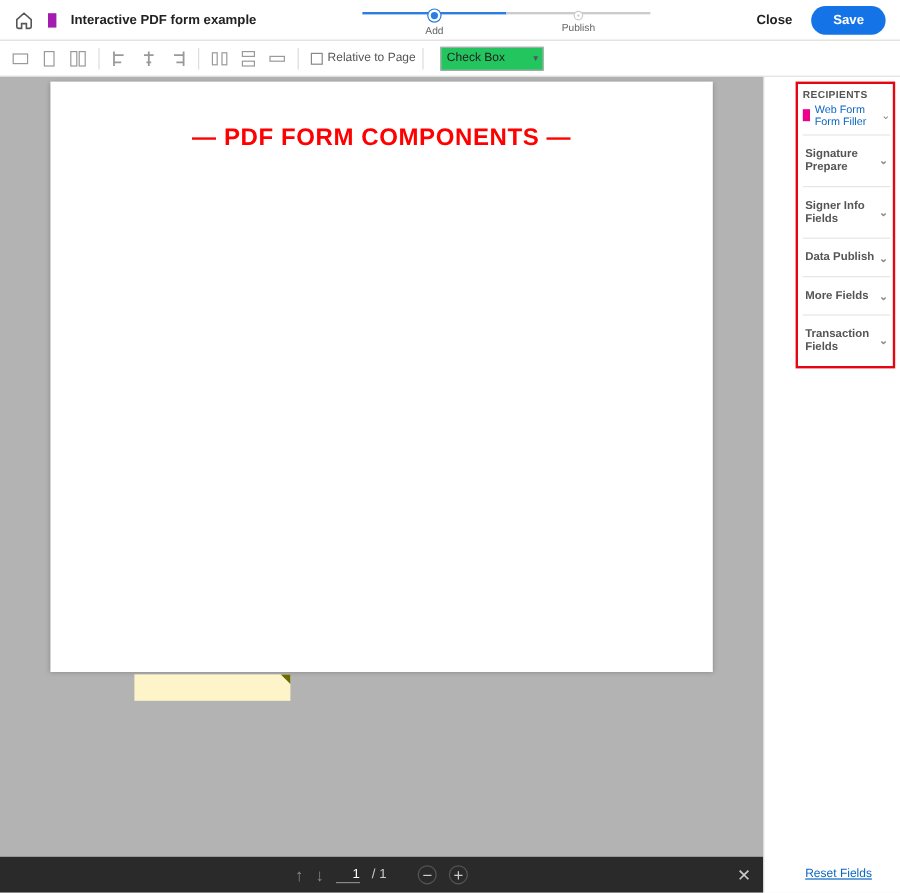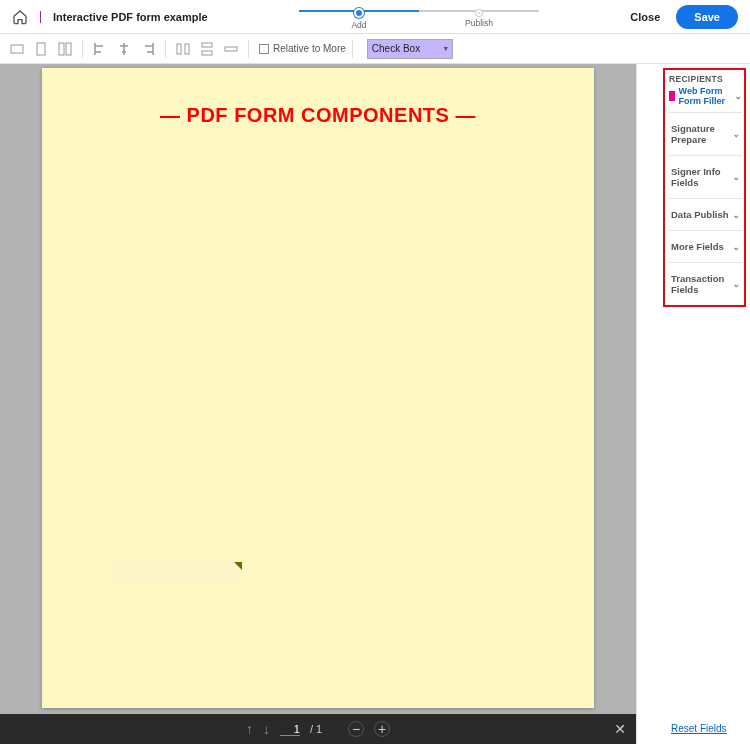--- a/index.html
+++ b/index.html
@@ -1,60 +1,60 @@
 <!DOCTYPE html>
 <html><head>
 <meta charset="utf-8">
 <style>
   * { box-sizing: border-box; margin: 0; padding: 0; }
   html, body { width: 750px; height: 744px; font-family: -apple-system, "Segoe UI", Arial, sans-serif; font-size: 11px; color: #222; background: #fff; overflow: hidden; }
   
   .header { display: flex; align-items: center; height: 34px; border-bottom: 1px solid #ddd; padding: 0 12px; gap: 10px; }
   .home-icon { width: 16px; height: 16px; display: flex; align-items: center; justify-content: center; color: #555; }
-  .title { font-weight: 700; font-size: 11px; border-left: 1px solid #a21caf; padding-left: 12px; margin-left: 2px; }
+  .title { font-weight: 700; font-size: 11px; border-left: 7px solid #a21caf; padding-left: 12px; margin-left: 2px; }
   .stepper { flex: 1; display: flex; align-items: center; justify-content: center; position: relative; height: 100%; }
   .stepper-line { position: absolute; top: 10px; height: 2px; background: #2a7de1; width: 120px; left: 50%; transform: translateX(-100%); }
   .stepper-line.grey { background: #ccc; transform: translateX(0); }
   .step { display: flex; flex-direction: column; align-items: center; width: 120px; position: relative; }
   .step .dot { width: 10px; height: 10px; border-radius: 50%; background: #2a7de1; border: 2px solid #fff; box-shadow: 0 0 0 1px #2a7de1; margin-top: 4px; }
   .step.current .dot { width: 8px; height: 8px; background: #fff; box-shadow: 0 0 0 2px #2a7de1; }
   .step.pending .dot { background: #ccc; box-shadow: 0 0 0 1px #ccc; width: 6px; height: 6px; }
   .step-label { font-size: 8.5px; color: #666; margin-top: 2px; }
   .close-btn { font-weight: 700; font-size: 11px; cursor: pointer; margin-right: 6px; }
   .save-btn { background: #1473e6; color: #fff; border: none; border-radius: 14px; padding: 6px 18px; font-weight: 700; font-size: 11px; cursor: pointer; text-align: center; }
   
   .toolbar { display: flex; align-items: center; height: 30px; border-bottom: 1px solid #e0e0e0; padding: 0 6px; gap: 2px; }
   .tb-btn { width: 22px; height: 22px; display: flex; align-items: center; justify-content: center; color: #999; border-radius: 3px; }
   .tb-sep { width: 1px; height: 18px; background: #ddd; margin: 0 4px; }
   .rel-page { display: flex; align-items: center; gap: 4px; font-size: 10px; color: #555; margin-left: 4px; }
   .rel-check { width: 10px; height: 10px; border: 1px solid #888; }
-  .field-select { margin-left: 8px; border: 1px solid #aaa; font-size: 10px; padding: 2px 4px; width: 86px; height: 20px; background: #c4b5fd; display: flex; align-items: center; justify-content: space-between; }
+  .field-select { margin-left: 8px; border: 1px solid #aaa; font-size: 10px; padding: 2px 4px; width: 86px; height: 20px; background: #22c55e; display: flex; align-items: center; justify-content: space-between; }
   
   .main { display: flex; height: calc(744px - 34px - 30px); }
   .canvas-area { position: relative; width: 636px; background: #b3b3b3; display: flex; justify-content: center; padding: 4px 0 0 0; overflow: hidden; }
-  .page { width: 552px; height: 640px; background: #fef9c3; box-shadow: 0 1px 4px rgba(0,0,0,.25); position: relative; }
+  .page { width: 552px; height: 492px; background: #ffffff; box-shadow: 0 1px 4px rgba(0,0,0,.25); position: relative; }
   .page-title { color: #ff0000; font-weight: 800; font-size: 20px; text-align: center; margin-top: 36px; letter-spacing: 0.5px; }
   .form-field { position: absolute; background: #fdf4c9; height: 22px; }
   .ff1 { left: 70px; top: 494px; width: 130px; }
   .ff1::after { content:""; position:absolute; top:0; right:0; border-top:8px solid #6b6b00; border-left:8px solid transparent; }
   .ff2 { left: 238px; top: 492px; width: 146px; display:flex; align-items:center; padding-left:10px; font-size:14px; color:#333; }
   .ff2::before { content:"*"; color:#d00; position:absolute; top:0; left:4px; font-size:11px; }
   .ff2::after { content:""; position:absolute; top:0; right:0; border-top:8px solid #ec008c; border-left:8px solid transparent; }
   
   .pagebar { position: absolute; bottom: 0; left: 0; right: 0; height: 30px; background: #2a2a2a; display: flex; align-items: center; justify-content: center; gap: 10px; color: #ccc; }
   .pb-arrow { color:#888; font-size:14px; }
   .pb-input { width: 20px; background: transparent; border: none; border-bottom: 1px solid #888; color: #fff; text-align: right; font-size: 11px; }
   .pb-total { font-size: 11px; color:#ccc; }
   .pb-zoom { font-size: 14px; color:#ccc; border:1px solid #555; border-radius:50%; width:16px; height:16px; display:flex; align-items:center; justify-content:center; }
   .pb-close { position:absolute; right:10px; color:#ccc; font-size:14px; }
   
   .sidepanel { width: 114px; border-left: 1px solid #e0e0e0; display:flex; flex-direction:column;padding-left:24px; }
   .callout { border: 2px solid #e30613; margin: 4px 4px 0 2px; padding: 4px 2px 0 4px; }
   .recipients-label { font-size: 8.5px; font-weight: 700; color: #555; letter-spacing: .3px; }
-  .recipient-row { display:flex; align-items:center; gap:4px; font-size:9px; color:#0a66c2; margin: 2px 0 6px; font-weight: bold; }
+  .recipient-row { display:flex; align-items:center; gap:4px; font-size:9px; color:#0a66c2; margin: 2px 0 6px; }
   .recipient-swatch { width:10px; height:10px; background:#ec008c; }
   .chev { margin-left:auto; color:#888; font-size:9px; }
   .cat { border-top:1px solid #e6e6e6; padding:10px 2px; font-size:9.5px; font-weight:700; color:#555; display:flex; align-items:center; }
   .reset { color:#0a66c2; text-decoration: underline; font-size:10px; margin: auto 0 10px 10px; }
   svg { display:block; }
 </style>
 </head>
 <body>
 
 <div class="header">
@@ -135,21 +135,21 @@
       </svg>
     </div>
   <div class="tb-btn">
       <svg width="14" height="14" viewBox="0 0 14 14" stroke="#999" fill="none">
         <rect x="1" y="5" width="12" height="4"></rect>
       </svg>
     </div>
   <div class="tb-sep"></div>
   <div class="rel-page">
     <div class="rel-check"></div>
-    <span>Relative to More</span>
+    <span>Relative to Page</span>
   </div>
   <div class="tb-sep"></div>
   <div class="field-select">
     <span>Check Box</span>
     <span style="font-size:8px;color:#555;">▾</span>
   </div>
 </div>
 
 <div class="main">
 

